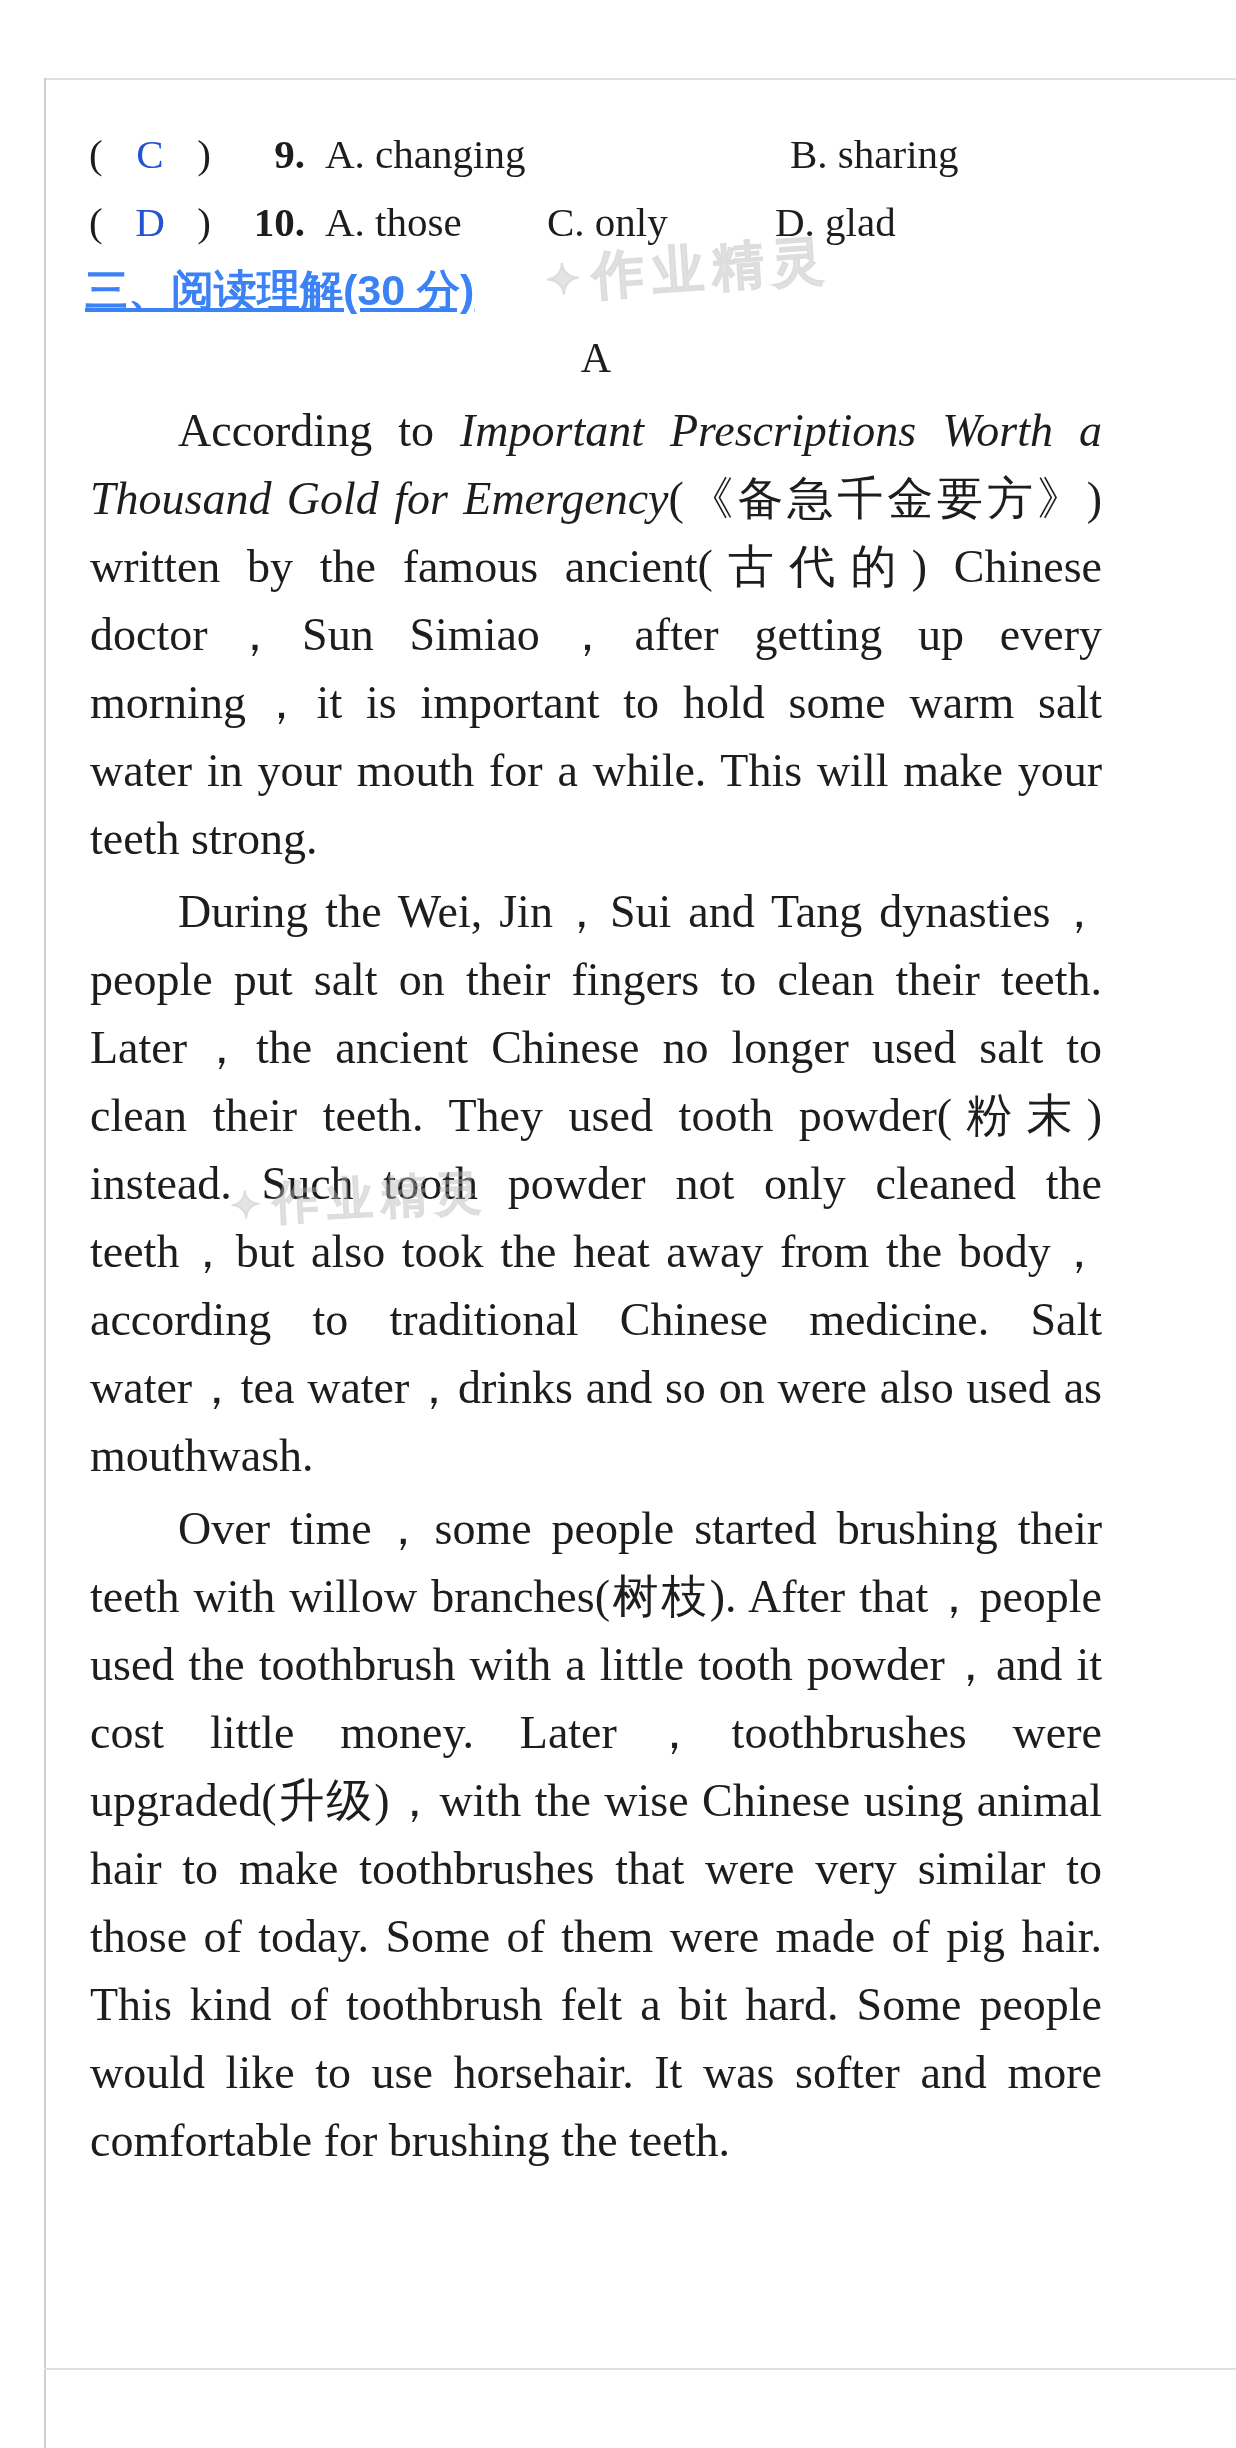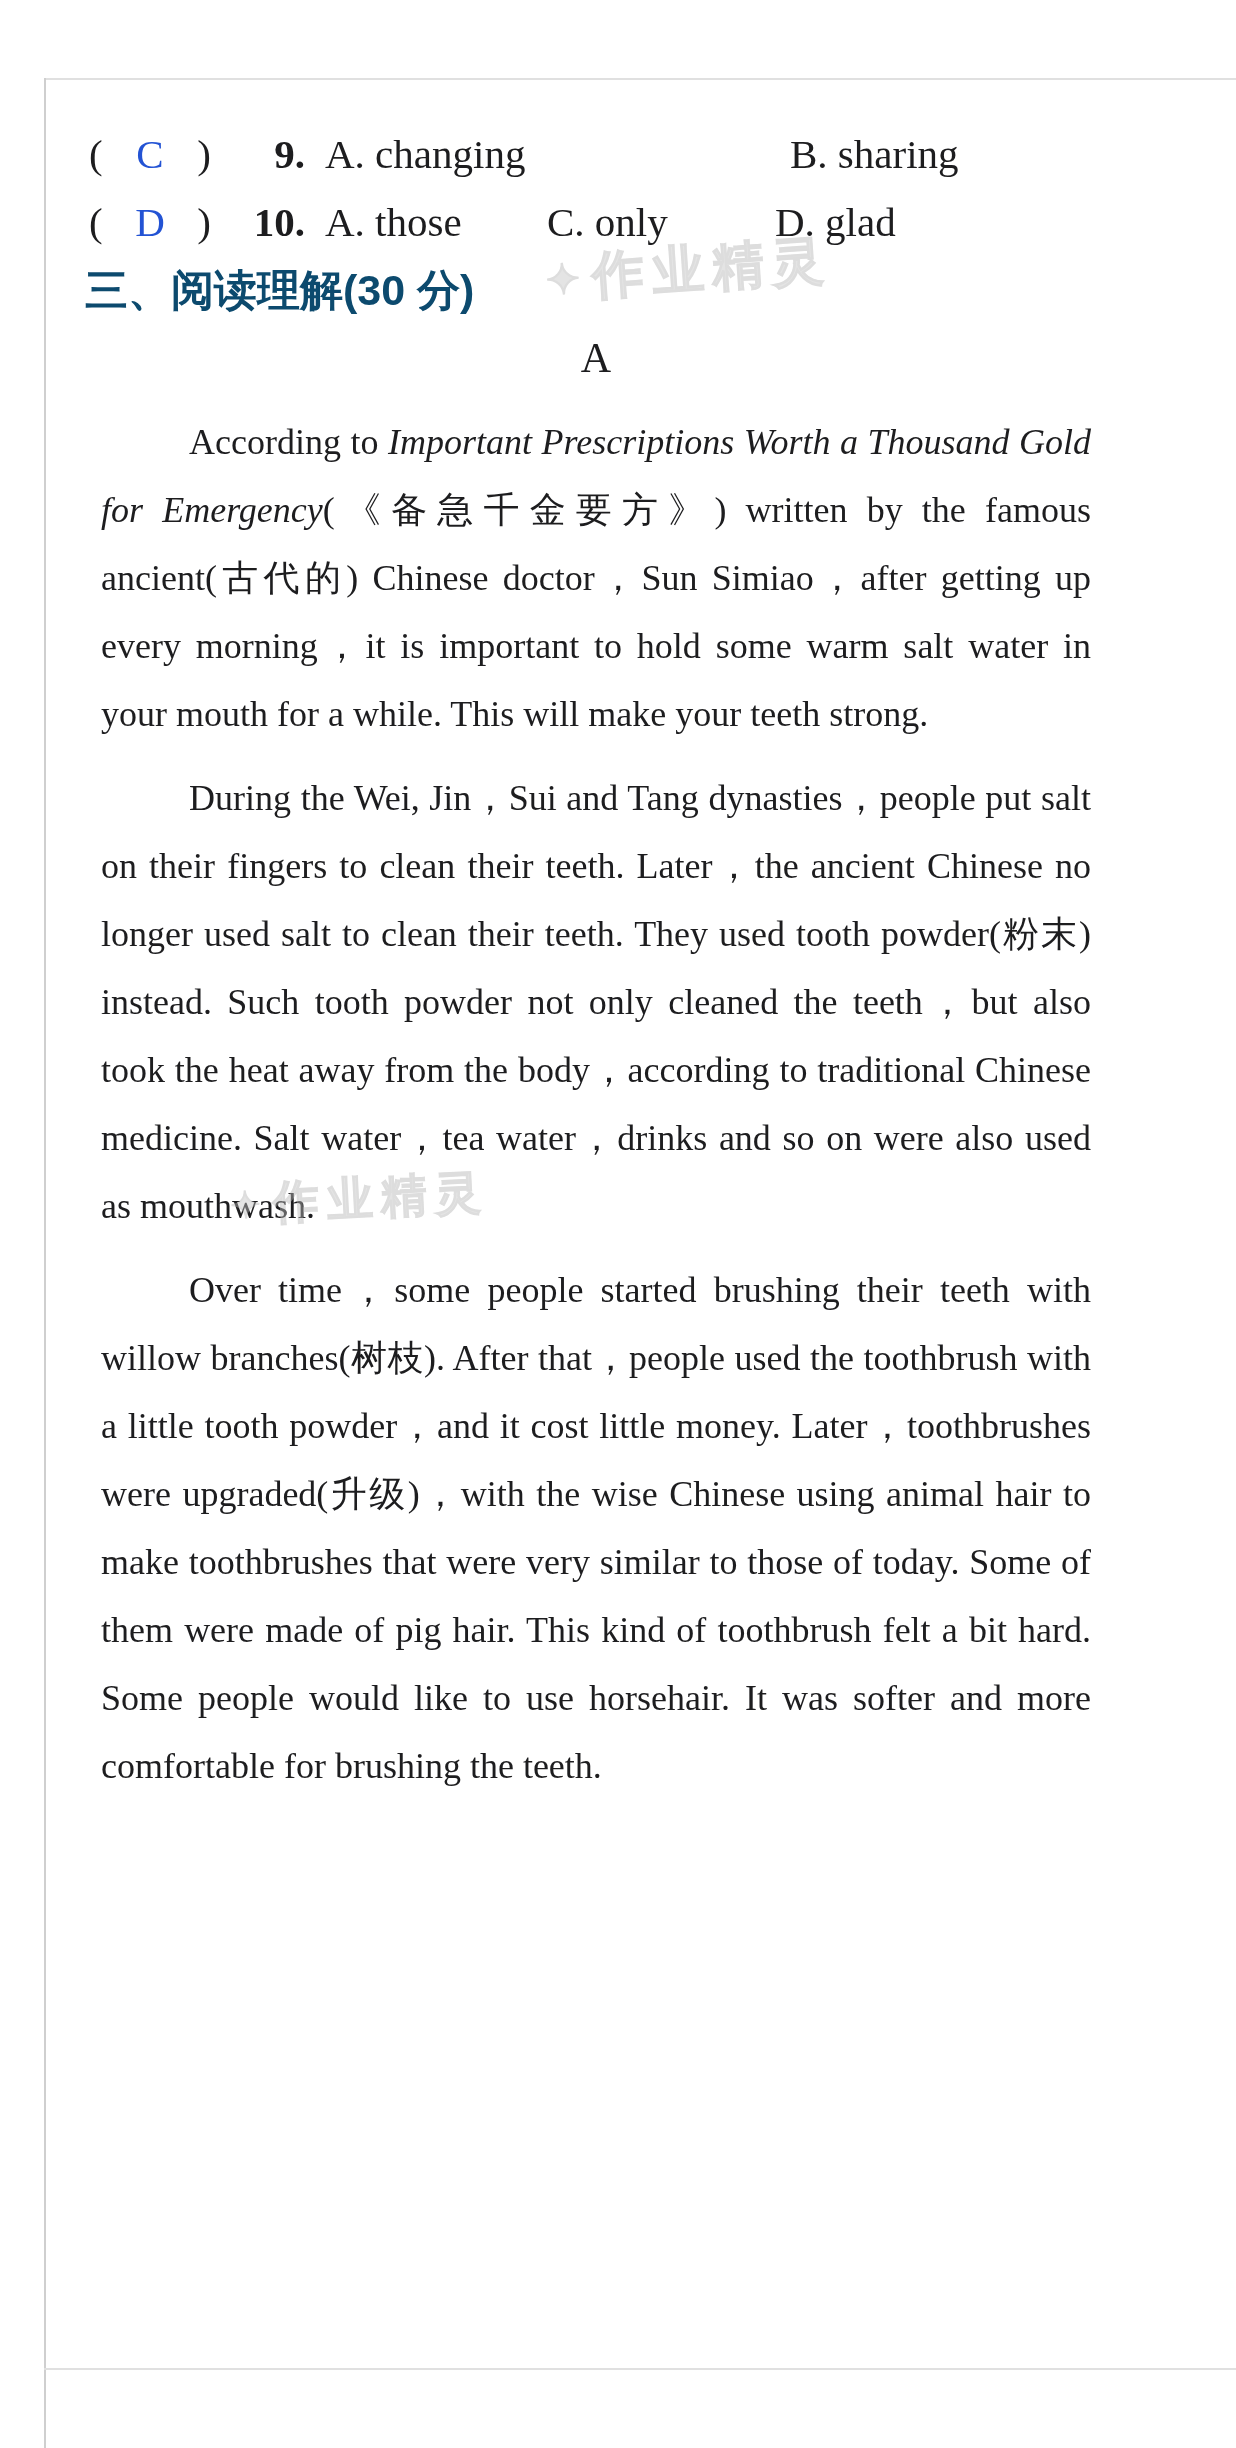--- a/index.html
+++ b/index.html
@@ -51,30 +51,31 @@
   .slot-opt-a10 { width: 222px; }
   .slot-opt-b10 { width: 245px; }
   .slot-opt-c10 { width: 228px; }
 
   .section-title {
     margin: 0;
     font-size: 43px;
     line-height: 68px;
     font-weight: bold;
     font-family: "Liberation Sans", sans-serif;
-    color: #0c4a6e;
+    color: #3b82f6;
+    text-decoration: underline;
   }
   .passage-label {
     font-size: 42px;
     line-height: 68px;
     text-align: center;
   }
   .para {
-    margin: 16px;
-    font-size: 36px;
+    margin: 5px;
+    font-size: 46px;
     line-height: 68px;
     text-align: justify;
     text-indent: 88px;
   }
   .it { font-style: italic; }
 
   .watermark {
     position: absolute;
     display: flex;
     align-items: center;

